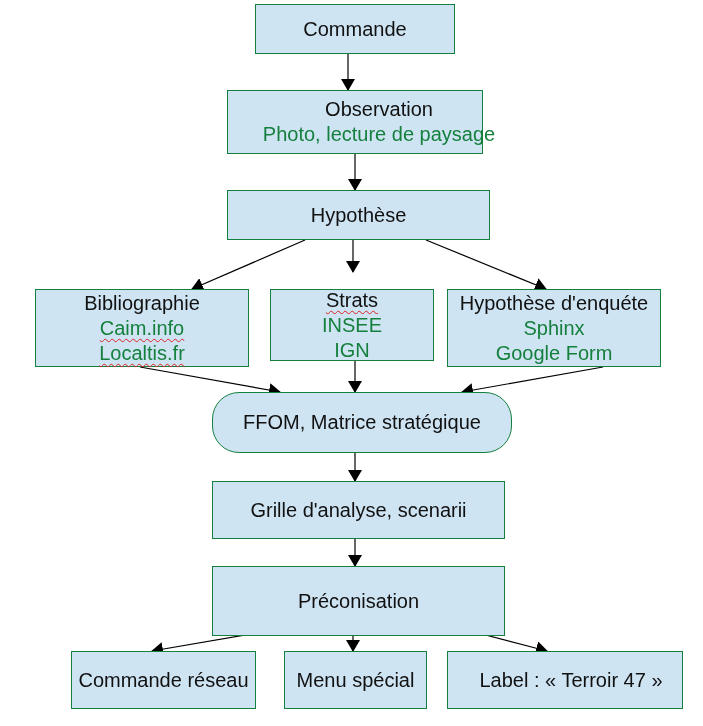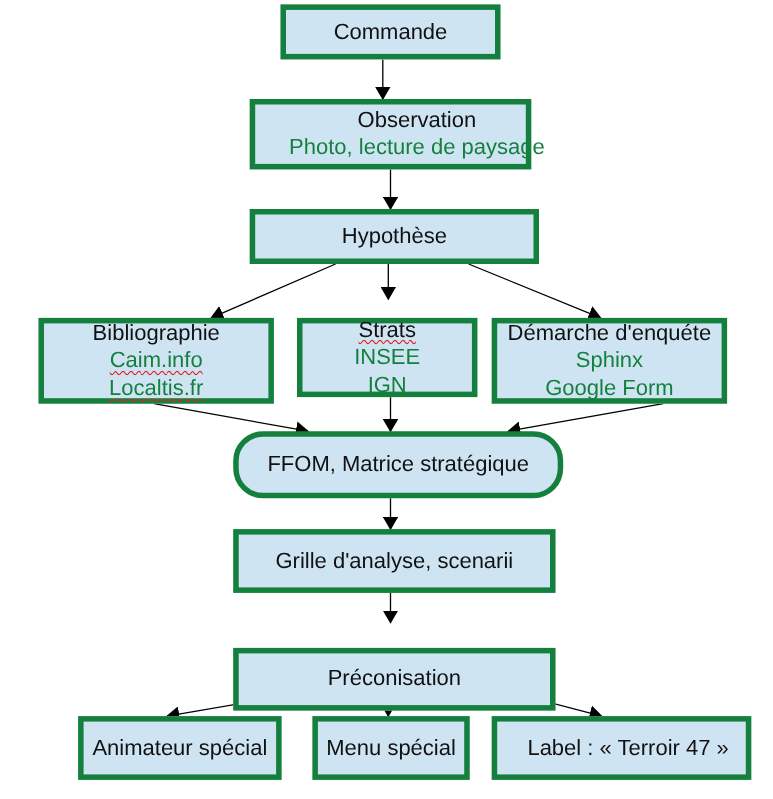--- a/index.html
+++ b/index.html
@@ -1,18 +1,18 @@
 <!DOCTYPE html>
 <html><head>
   <meta charset="utf-8">
   <style>
     html, body { margin: 0; padding: 0; background: #ffffff; }
     body { width: 703px; height: 726px; position: relative; overflow: hidden;
            font-family: "Liberation Sans", sans-serif; }
-    .box { position: absolute; background: #cfe4f3; border: 5px solid #15803d;
+    .box { position: absolute; background: #cfe4f3; border: 1px solid #15803d;
            box-sizing: border-box; display: flex; flex-direction: column;
            align-items: center; justify-content: center; text-align: center;
            font-size: 20px; line-height: 25px; color: #111111; white-space: nowrap; }
     .red { color: #15803d; }
     .squig { text-decoration: underline wavy #d22; text-decoration-thickness: 1px;
              text-underline-offset: 3px; }
     svg.edges { position: absolute; left: 0; top: 0; }
   </style>
 </head>
 <body>
@@ -59,39 +59,39 @@
   <span class="red squig">Localtis.fr</span>
 </div>
 
 <div class="box" id="n-strats" style="left:270px;top:289px;width:164px;height:72px;">
   <span class="squig">Strats</span>
   <span class="red">INSEE</span>
   <span class="red">IGN</span>
 </div>
 
 <div class="box" id="n-demarche" style="left:447px;top:289px;width:214px;height:78px;">
-  <span>Démarche d'enquéte</span>
+  <span>Hypothèse d'enquéte</span>
   <span class="red">Sphinx</span>
   <span class="red">Google Form</span>
 </div>
 
 <div class="box" id="n-ffom" style="left:212px;top:392px;width:300px;height:61px;border-radius:27px;">
   <span>FFOM, Matrice stratégique</span>
 </div>
 
 <div class="box" id="n-grille" style="left:212px;top:481px;width:293px;height:58px;">
   <span>Grille d'analyse, scenarii</span>
 </div>
 
-<div class="box" id="n-preconisation" style="left:212px;top:566px;width:293px;height:57px;margin-top:23px;">
+<div class="box" id="n-preconisation" style="left:212px;top:566px;width:293px;height:70px;">
   <span>Préconisation</span>
 </div>
 
 <div class="box" id="n-animateur" style="left:71px;top:651px;width:185px;height:58px;">
-  <span>Animateur spécial</span>
+  <span>Commande réseau</span>
 </div>
 
 <div class="box" id="n-menu" style="left:284px;top:651px;width:143px;height:58px;">
   <span>Menu spécial</span>
 </div>
 
 <div class="box" id="n-label" style="left:447px;top:651px;width:236px;height:58px;padding-left:12px;">
   <span>Label : « Terroir 47 »</span>
 </div>
 

